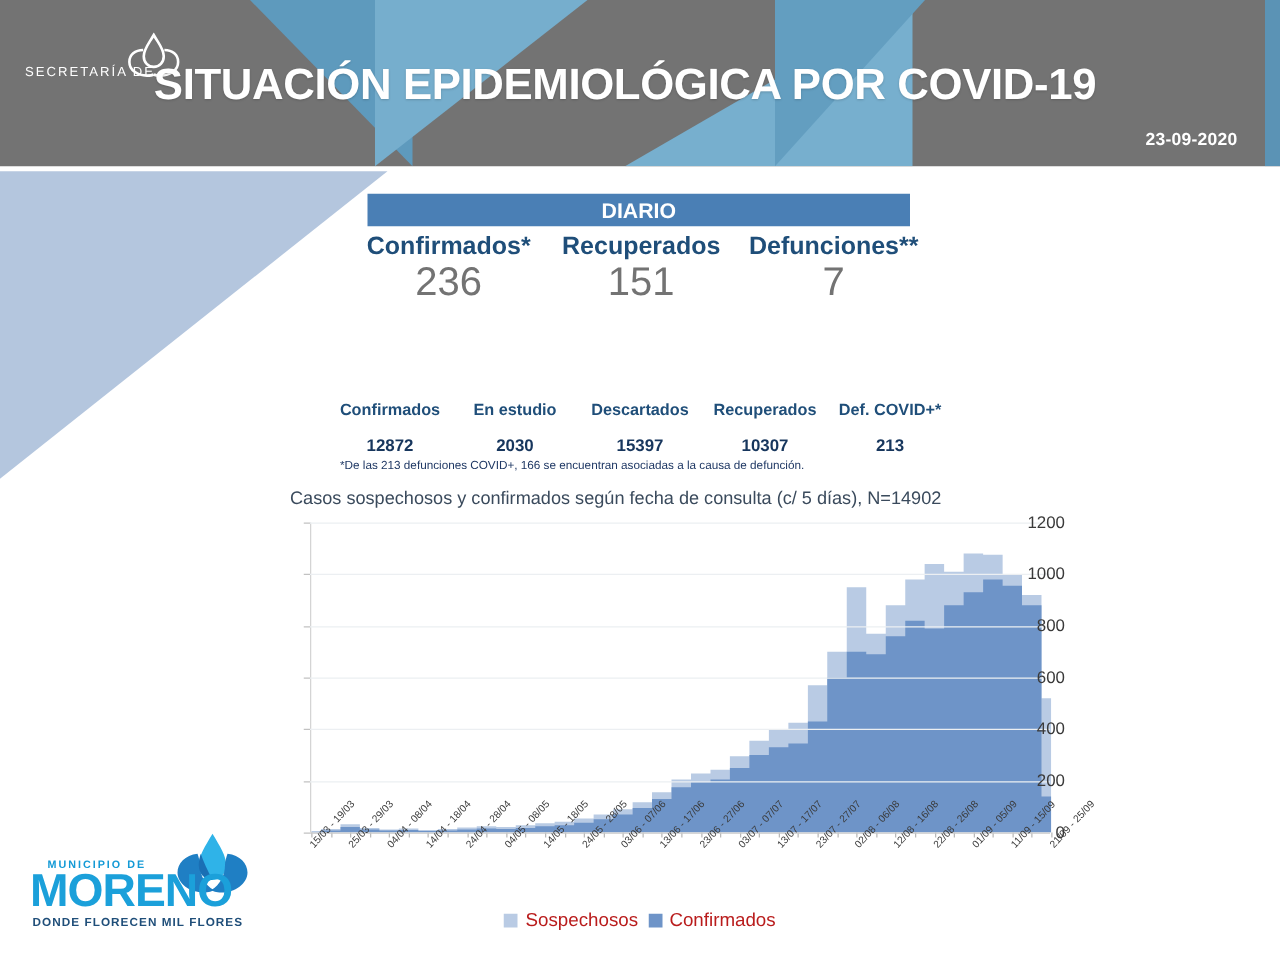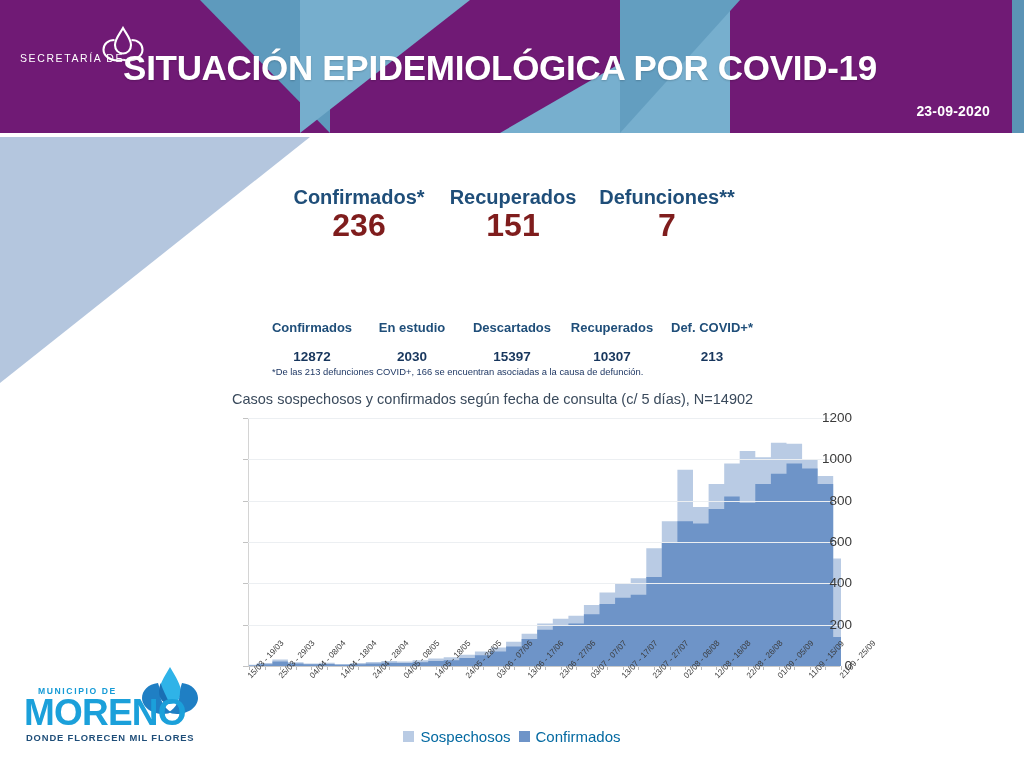--- a/index.html
+++ b/index.html
@@ -13,21 +13,21 @@
     position: relative;
     width: 1024px; height: 768px;
     background: #ffffff;
     overflow: hidden;
   }
 
   
   #header {
     position: absolute; left: 0; top: 0;
     width: 1024px; height: 133px;
-    background: #701a75;
+    background: #737373;
     overflow: hidden;
   }
   .hdr-tri-a {
     position: absolute; left: 200px; top: 0;
     width: 0; height: 0;
     border-left: 130px solid transparent;
     border-top: 133px solid #5e9abd;
   }
   .hdr-tri-b {
     position: absolute; left: 300px; top: 0;
@@ -114,21 +114,21 @@
   }
   .diario-cols {
     position: absolute; left: 282px; top: 186px; width: 462px;
     display: flex; justify-content: space-between; align-items: flex-start;
   }
   .diario-col { text-align: center; flex: 1; }
   .diario-col .dlabel {
     font-size: 20px; font-weight: 700; color: #1f4e79; white-space: nowrap;
   }
   .diario-col .dvalue {
-    font-size: 32px; font-weight: 700; color: #7f1d1d; margin-top: -2px;
+    font-size: 32px; font-weight: 400; color: #737373; margin-top: -2px;
   }
   #notes-diario {
     position: absolute; left: 276px; top: 238px; width: 486px;
     color: #1f3864; font-size: 9.6px; line-height: 1.38;
     text-align: justify;
   }
   #notes-diario .n1 { display: block; text-align: left; }
 
   .total-cols {
     position: absolute; left: 262px; top: 320px; width: 500px;
@@ -189,21 +189,21 @@
     font-size: 8.2px; color: #3a3a3a;
     white-space: nowrap;
     transform-origin: left top;
     transform: rotate(-47deg);
   }
 
   
   #legend {
     position: absolute; left: 0; top: 728px; width: 1024px;
     display: flex; justify-content: center; align-items: center; gap: 8px;
-    font-size: 15px; color: #0369a1;
+    font-size: 15px; color: #b91c1c;
   }
   #legend .litem { display: flex; align-items: center; gap: 6px; }
   #legend .swatch { width: 11px; height: 11px; display: inline-block; }
 
   
   #logo-moreno {
     position: absolute; left: 24px; top: 666px; width: 200px; height: 84px;
   }
   #logo-moreno .mtop {
     position: absolute; left: 14px; top: 20px;
@@ -244,20 +244,21 @@
       </div>
       <div class="sec-line">SECRETARÍA DE</div>
     </div>
 
     <div id="title-main">SITUACIÓN EPIDEMIOLÓGICA POR COVID-19</div>
     <div id="title-date">23-09-2020</div>
   </div>
 
   <div class="left-wedge"></div>
 
+  <div class="band" id="band-diario">DIARIO</div>
 
   <div class="diario-cols">
     <div class="diario-col">
       <div class="dlabel">Confirmados*</div>
       <div class="dvalue">236</div>
     </div>
     <div class="diario-col">
       <div class="dlabel">Recuperados</div>
       <div class="dvalue">151</div>
     </div>

